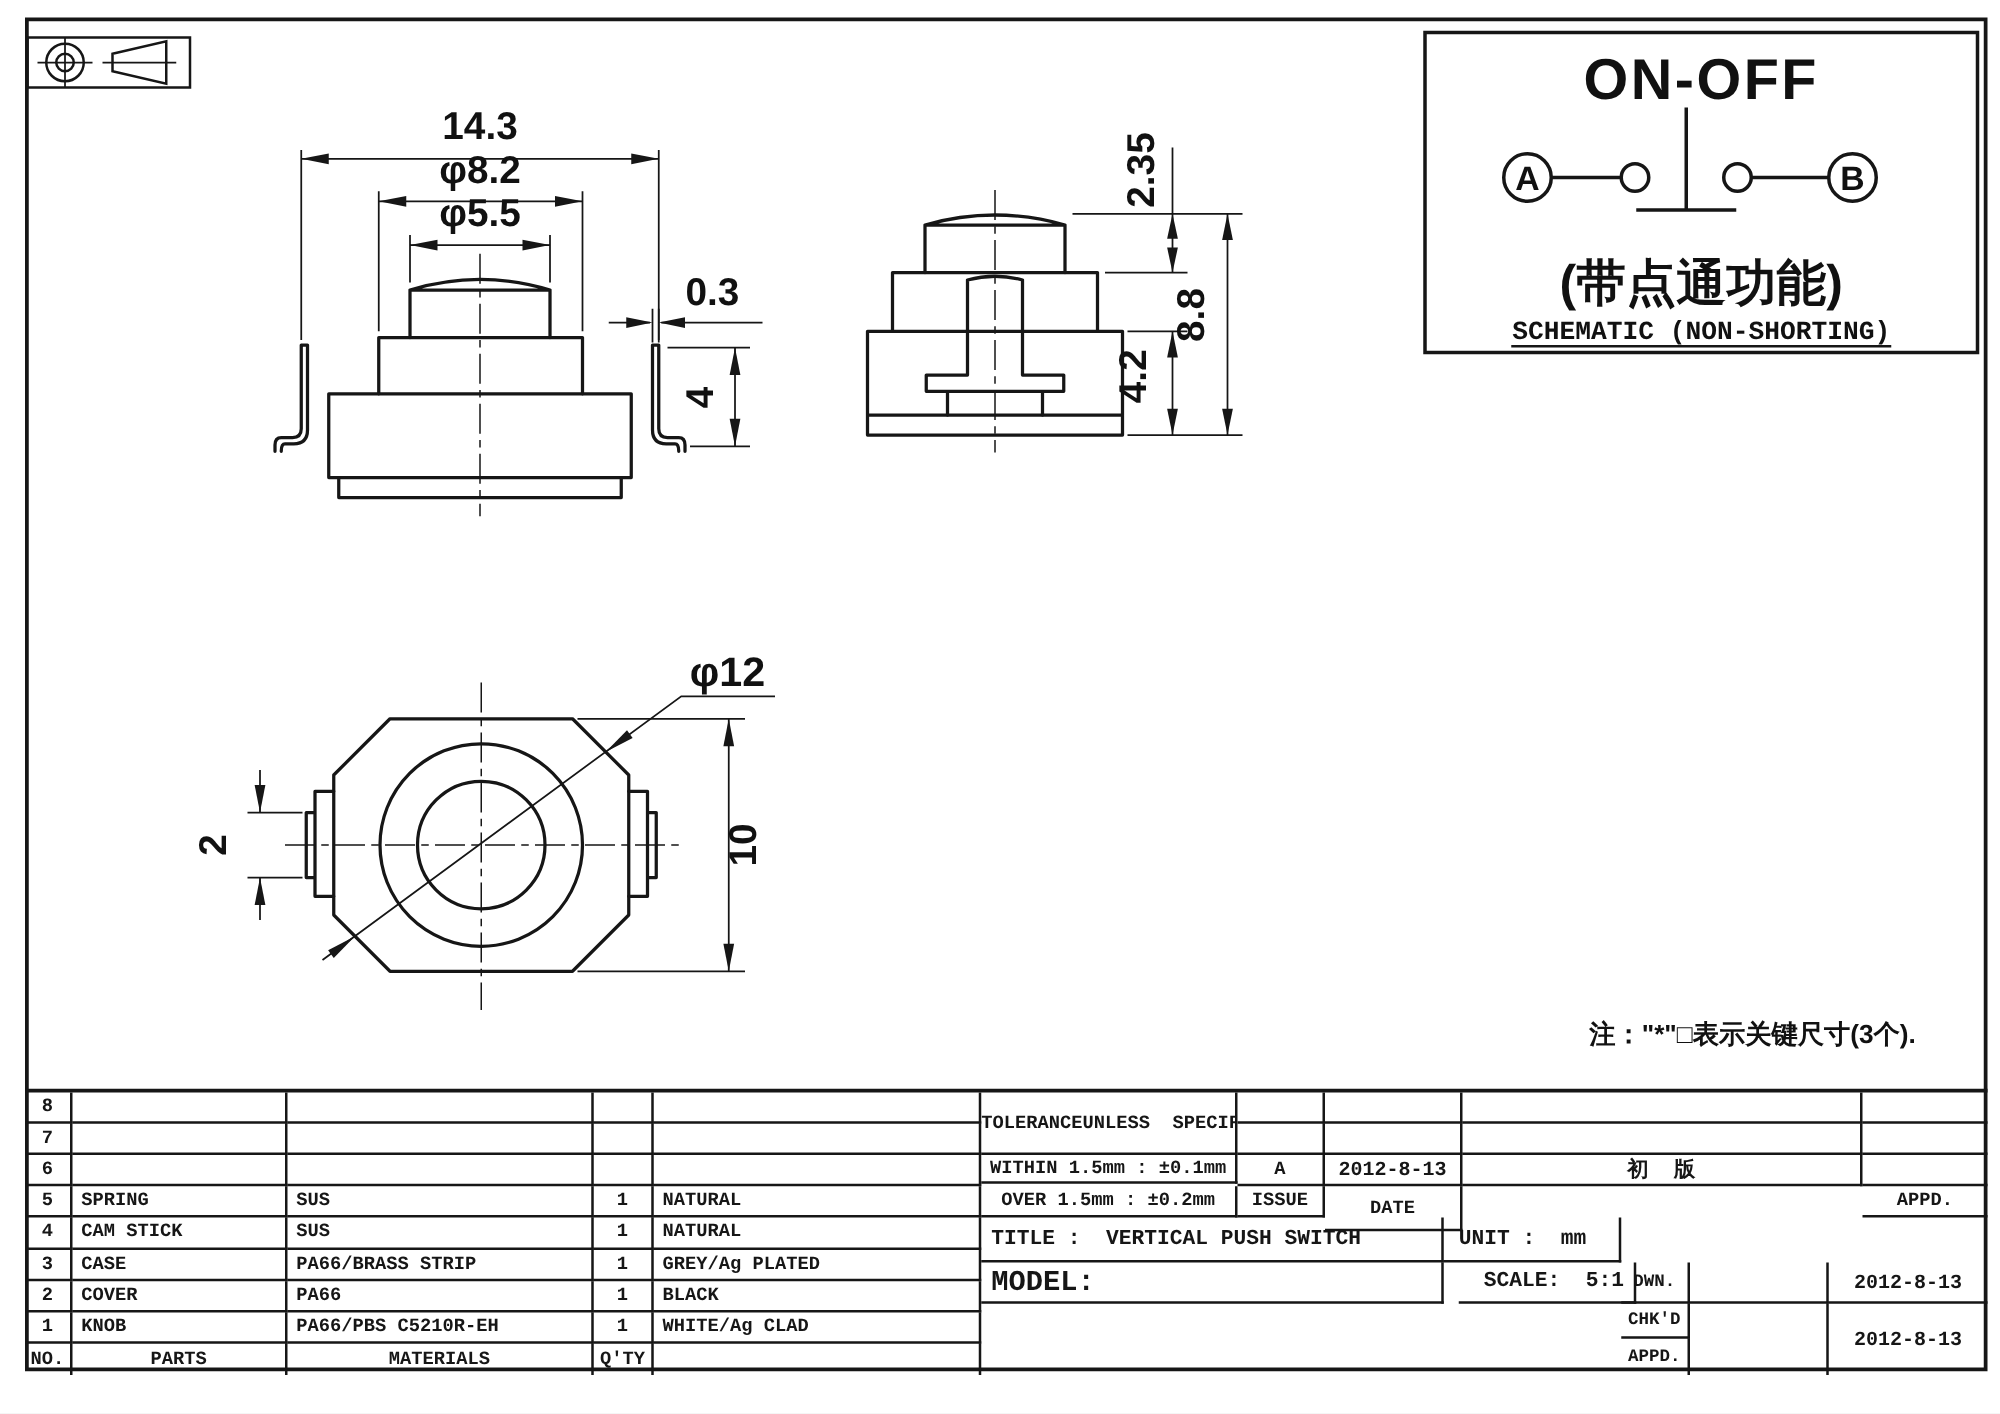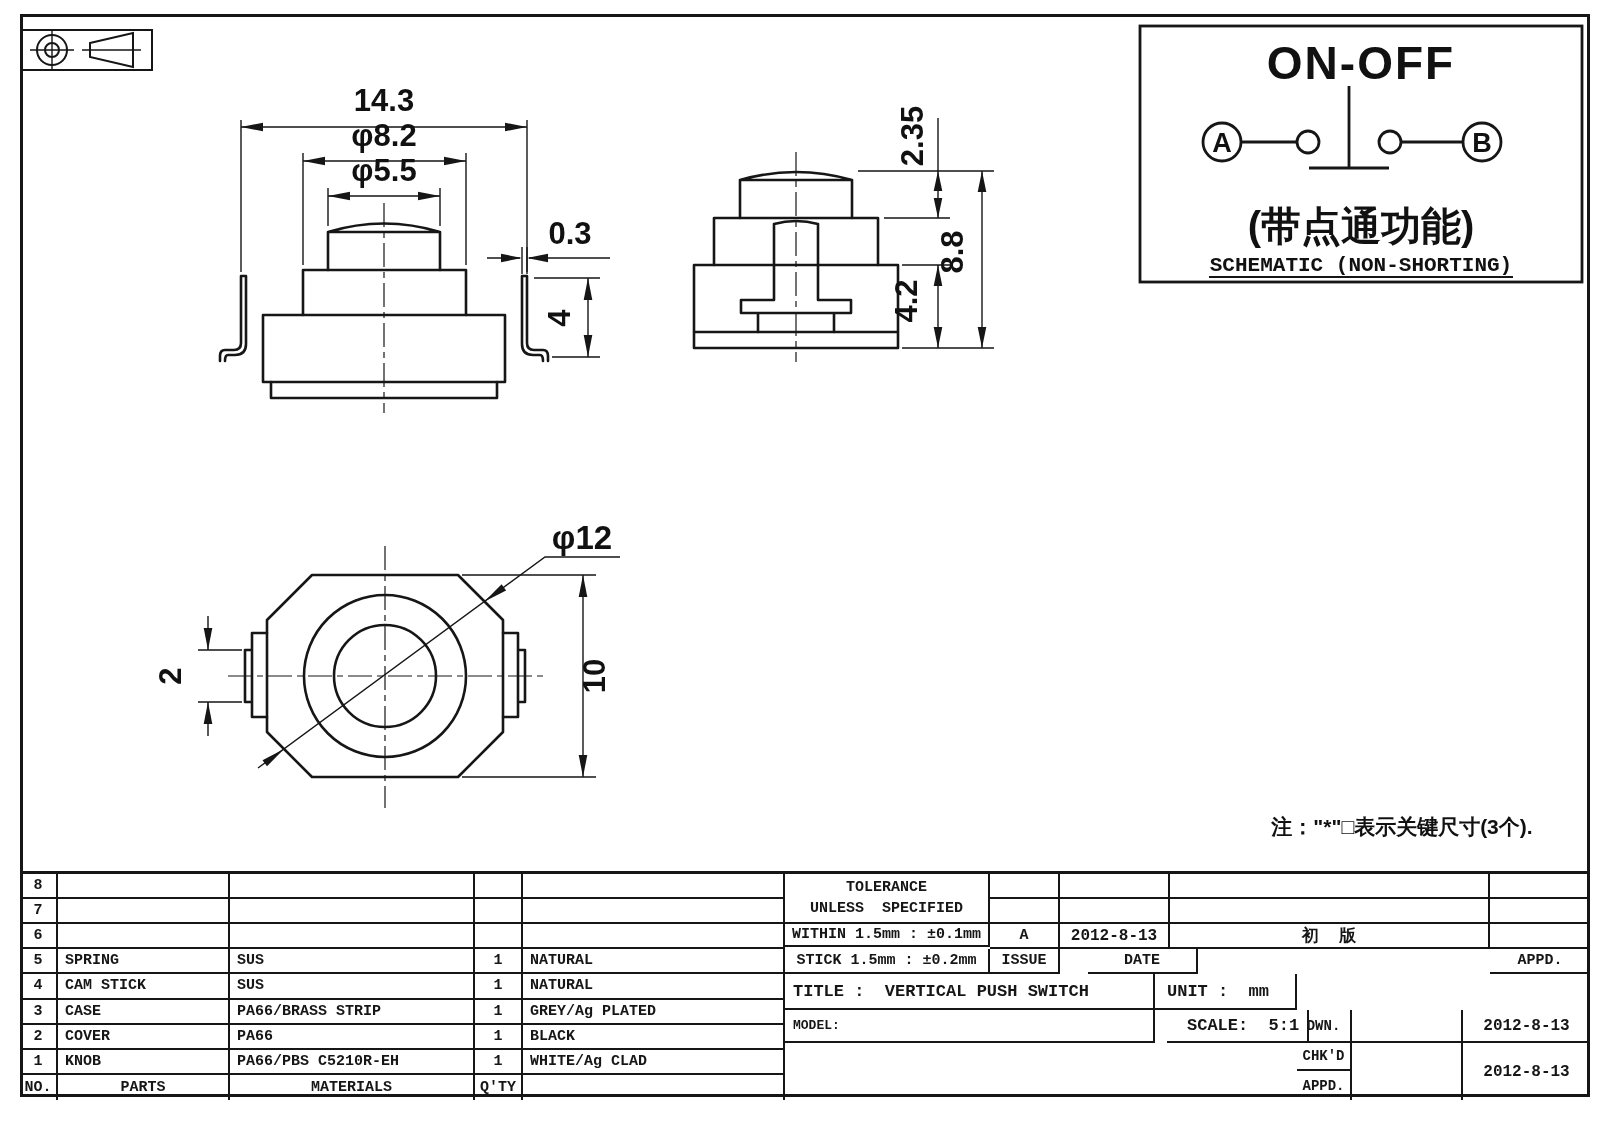--- a/index.html
+++ b/index.html
@@ -29,21 +29,21 @@
           white-space:pre;padding-left:7px;box-sizing:border-box;overflow:hidden;}
   .pg>div.ctr{justify-content:center;padding-left:0;}
   .pg>div.neb{border-bottom:none;}
   .rb{position:absolute;left:765px;top:0;width:805px;height:226px;}
   .rb .c{position:absolute;display:flex;align-items:center;box-sizing:border-box;
          border-right:2px solid #161616;border-bottom:2px solid #161616;
          font:bold 15px "Liberation Mono",monospace;white-space:pre;padding-left:8px;overflow:hidden;}
   .rb .c.ctr{justify-content:center;padding-left:0;}
   .rb .c.ner{border-right:none;}
   .rb .c.neb{border-bottom:none;}
-  .tol2line{display:flex;flex-direction:column;align-items:center;width:100%;line-height:21px;}
+  .tol2line{display:flex;flex-direction:row;align-items:center;width:100%;line-height:21px;}
   .companyTxt{font:bold 44px "Liberation Serif","DejaVu Serif",serif;letter-spacing:2px;}
 </style>
 </head>
 <body>
 
 <div class="sheet">
   <div class="frame"></div>
 
   <svg width="1600" height="1131" viewBox="0 0 1600 1131">
 
@@ -230,29 +230,29 @@
       <div class="c" style="left:385px;top:25px;width:320px;height:25px;"></div>
       <div class="c ner" style="left:705px;top:0;width:100px;height:25px;"></div>
       <div class="c ner" style="left:705px;top:25px;width:100px;height:25px;"></div>
 
       <div class="c ctr" style="left:0;top:50px;width:205px;height:23px;">WITHIN 1.5mm : ±0.1mm</div>
       <div class="c ctr" style="left:205px;top:50px;width:70px;height:25px;">A</div>
       <div class="c ctr" style="left:275px;top:50px;width:110px;height:25px;font-size:16px;">2012-8-13</div>
       <div class="c ctr" style="left:385px;top:50px;width:320px;height:25px;font-size:17px;">初  版</div>
       <div class="c ner" style="left:705px;top:50px;width:100px;height:25px;"></div>
 
-      <div class="c ctr" style="left:0;top:75px;width:205px;height:25px;">STICK 1.5mm : ±0.2mm</div>
+      <div class="c ctr" style="left:0;top:75px;width:205px;height:25px;">OVER 1.5mm : ±0.2mm</div>
       <div class="c ctr" style="left:205px;top:75px;width:70px;height:25px;">ISSUE</div>
-      <div class="c ctr" style="left:275px;top:75px;width:110px;height:25px;margin-left:28px;">DATE</div>
+      <div class="c ctr" style="left:275px;top:75px;width:110px;height:36px;">DATE</div>
       <div class="c ctr ner" style="left:705px;top:75px;width:100px;height:25px;">APPD.</div>
 
       <div class="c" style="left:0;top:100px;width:370px;height:36px;font-size:17px;">TITLE :  VERTICAL PUSH SWITCH</div>
       <div class="c" style="left:370px;top:100px;width:142px;height:36px;font-size:17px;padding-left:12px;">UNIT :  mm</div>
 
-      <div class="c" style="left:0;top:136px;width:370px;height:33px;font-size:13px;">MODEL:</div>
+      <div class="c" style="left:0;top:136px;width:370px;height:33px;font-size:23px;">MODEL:</div>
       <div class="c" style="left:382px;top:136px;width:142px;height:33px;font-size:17px;padding-left:20px;">SCALE:  5:1</div>
       <div class="c ctr" style="left:512px;top:136px;width:55px;height:33px;font-size:14px;">DWN.</div>
       <div class="c" style="left:567px;top:136px;width:111px;height:33px;"></div>
       <div class="c ctr ner" style="left:678px;top:136px;width:127px;height:33px;font-size:16px;">2012-8-13</div>
 
       <div class="c ctr" style="left:512px;top:169px;width:55px;height:28px;font-size:14px;">CHK'D</div>
       <div class="c ctr neb" style="left:512px;top:197px;width:55px;height:29px;font-size:14px;">APPD.</div>
       <div class="c neb" style="left:567px;top:169px;width:111px;height:57px;"></div>
       <div class="c ctr ner neb" style="left:678px;top:169px;width:127px;height:57px;font-size:16px;">2012-8-13</div>
     </div>

